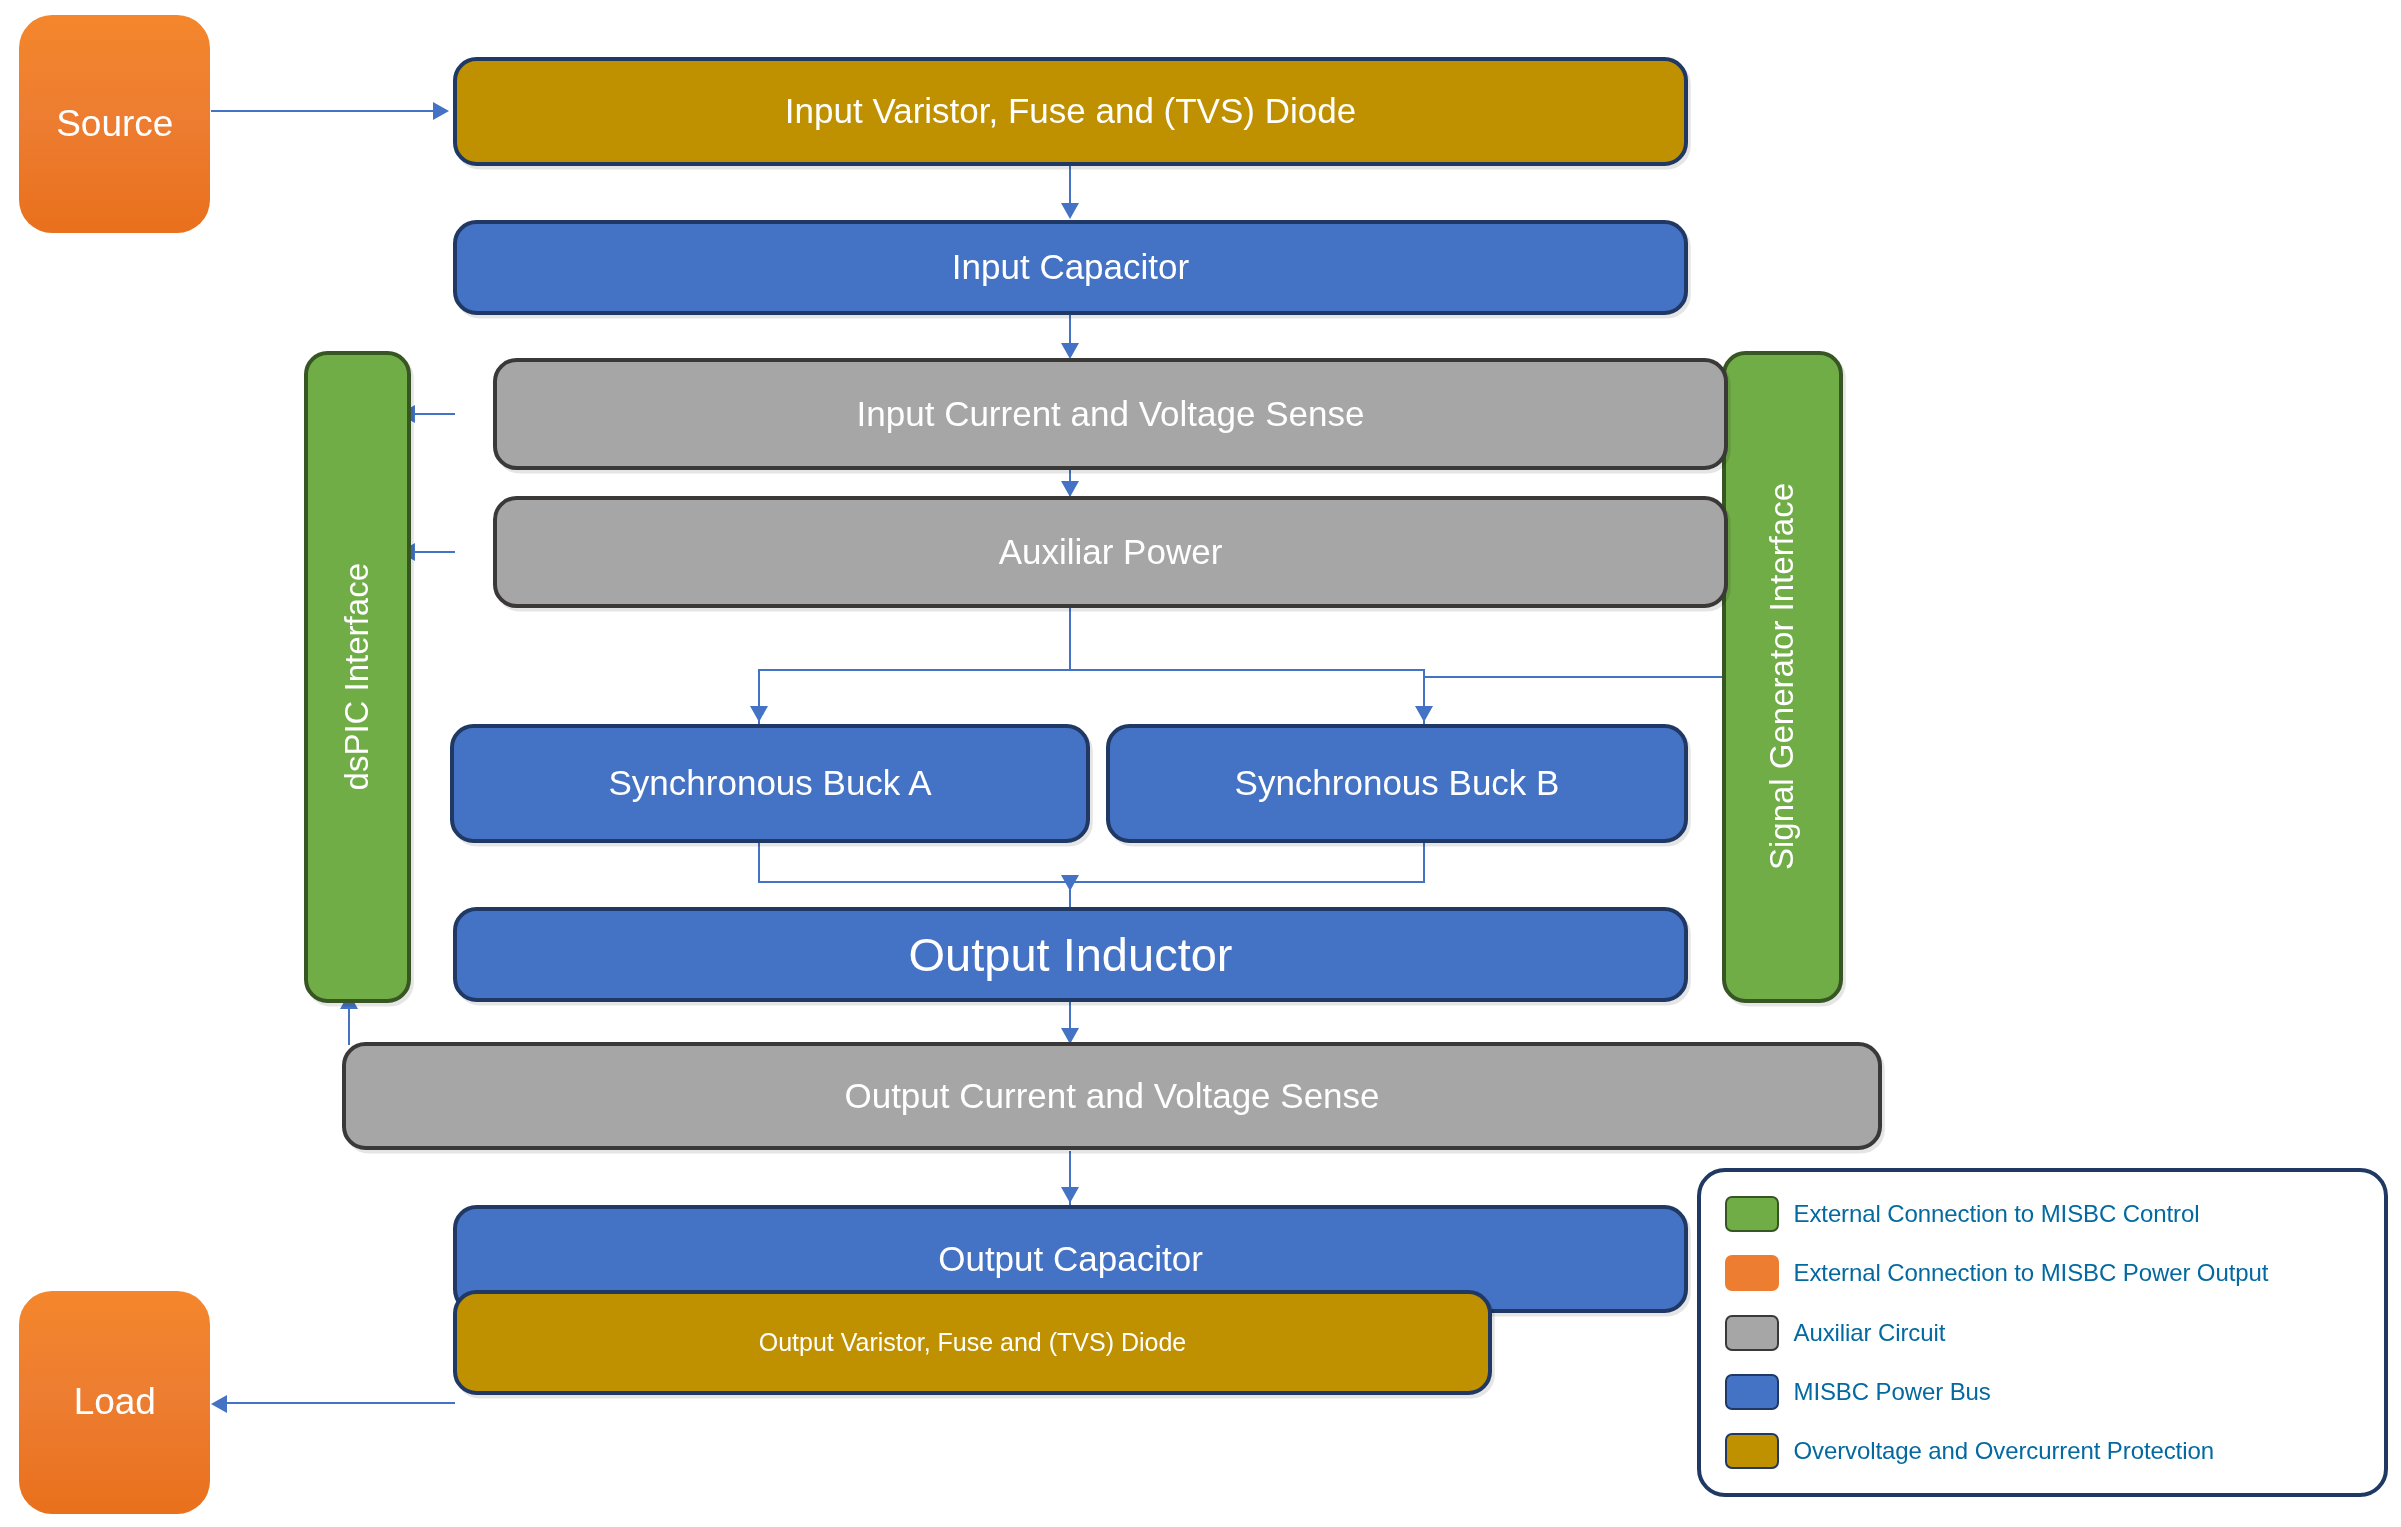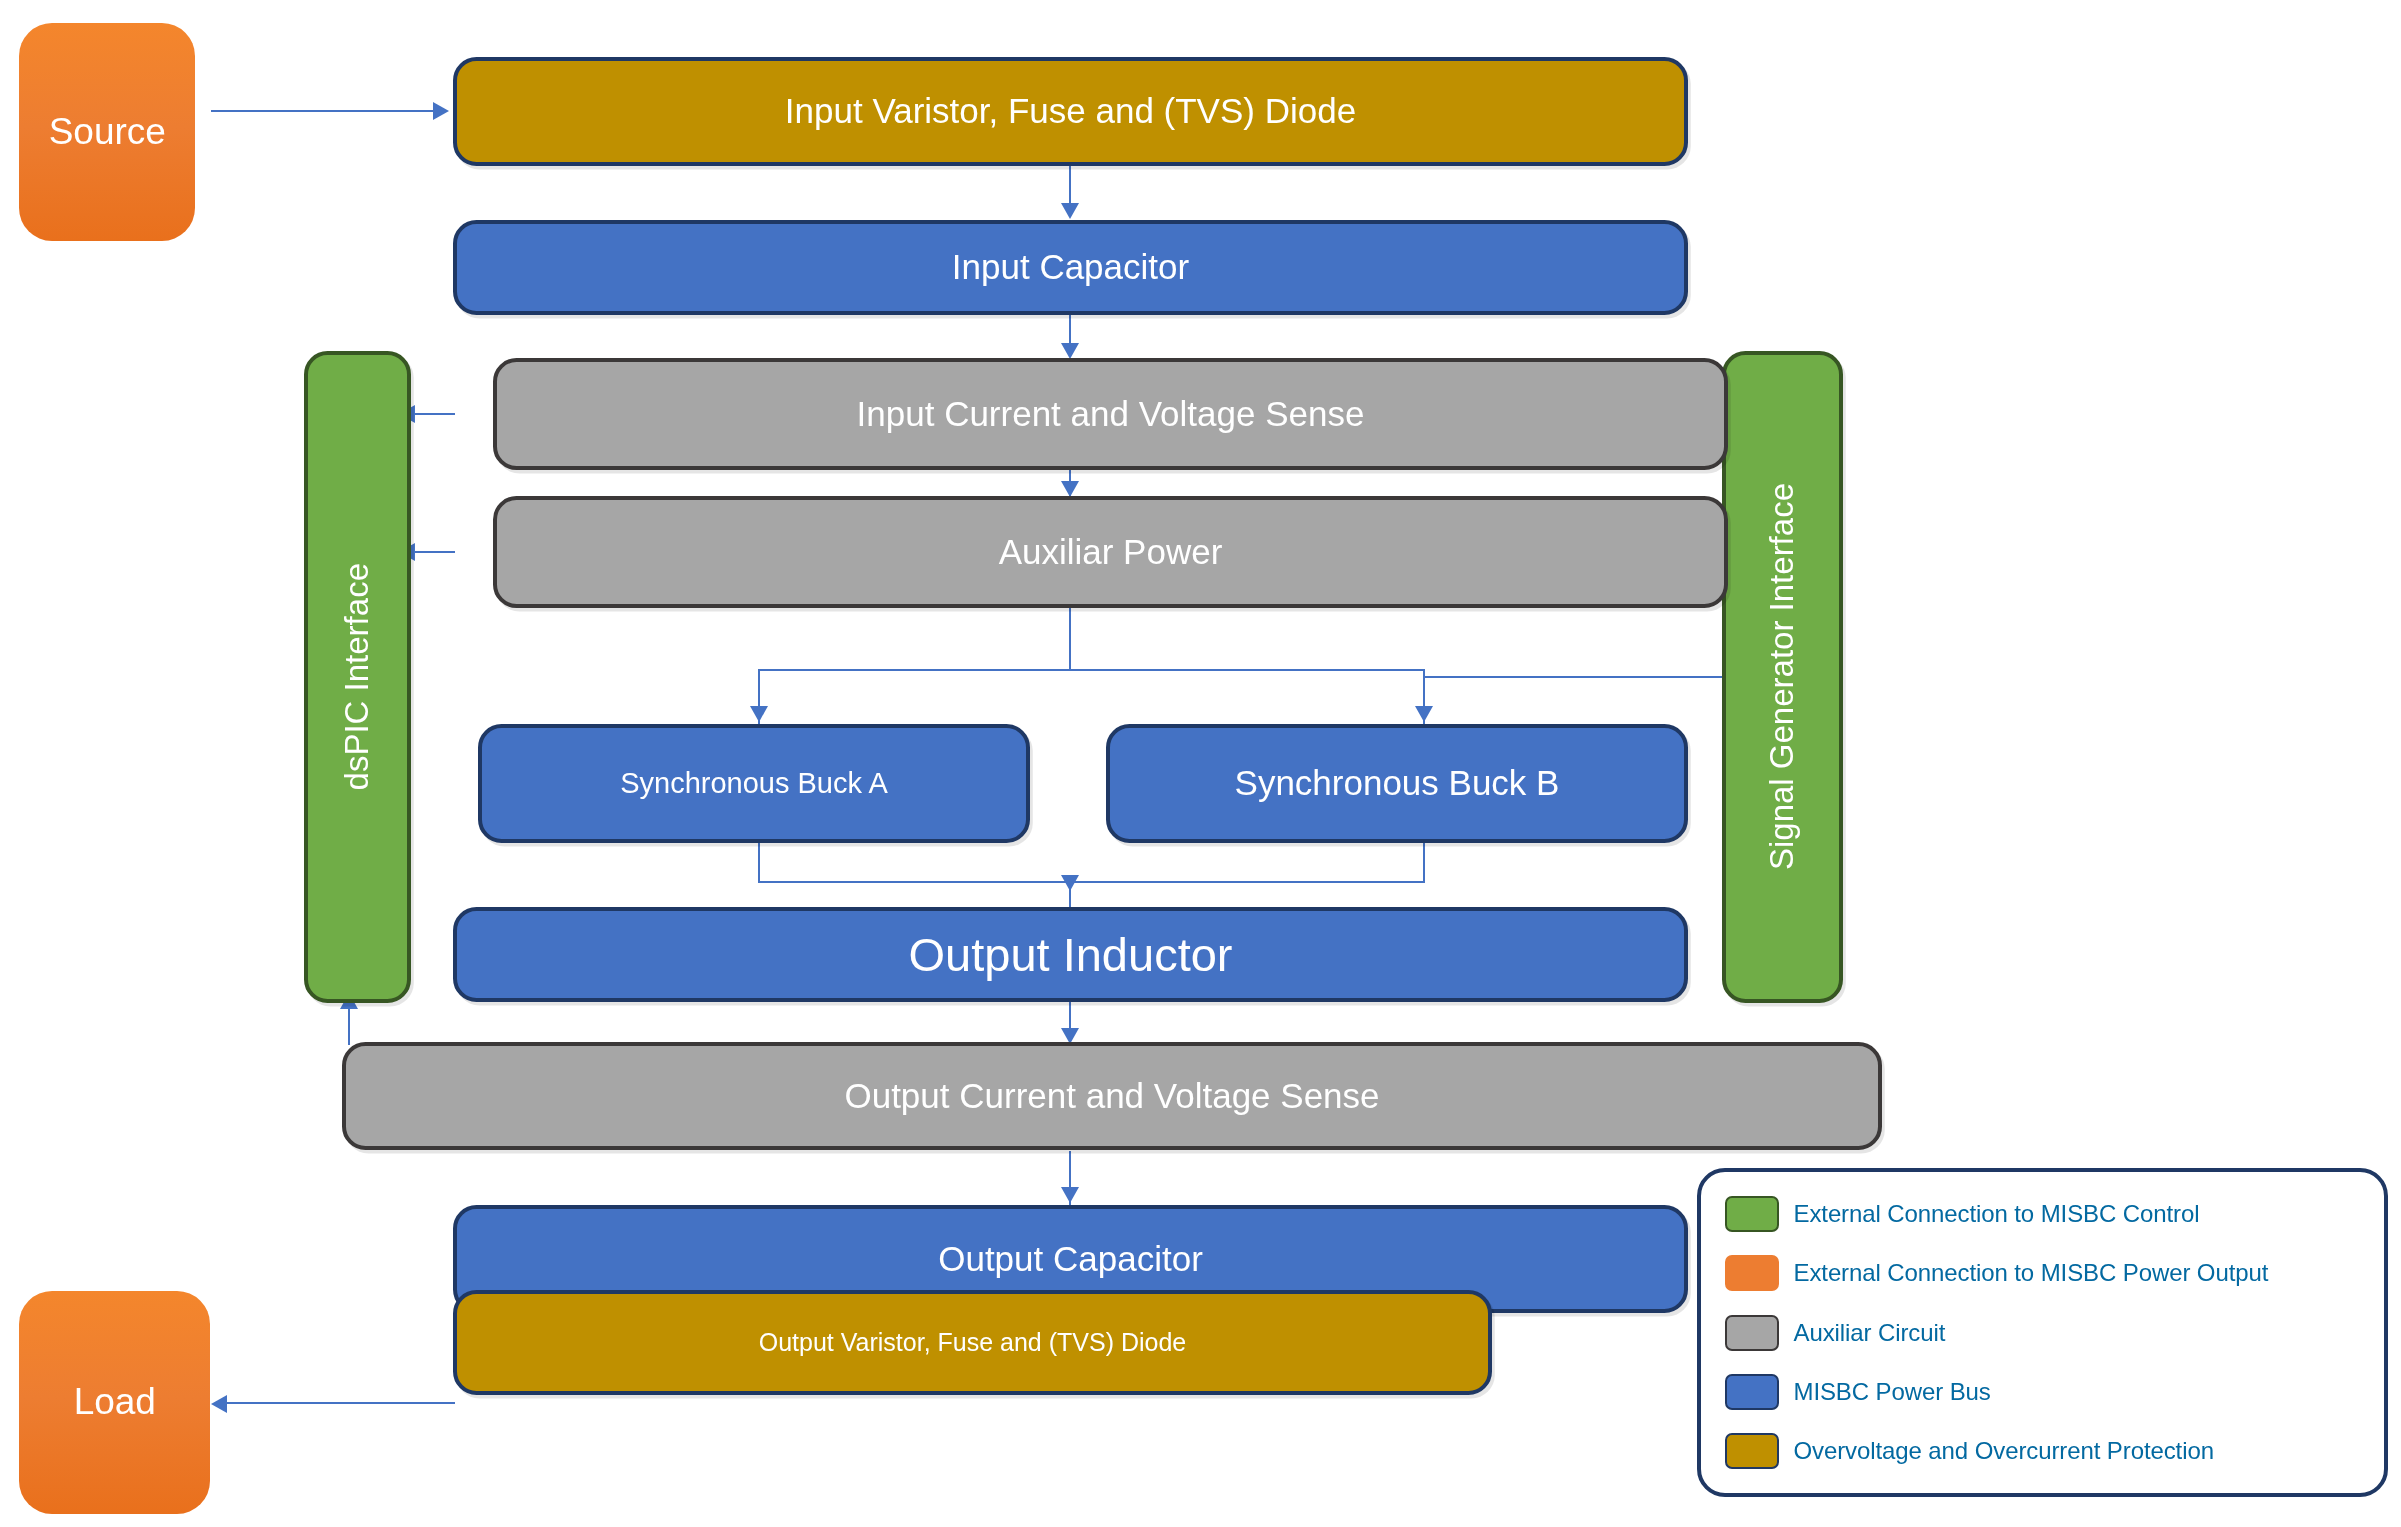--- a/index.html
+++ b/index.html
@@ -190,21 +190,21 @@
 
   <div class="ln ln-v" style="left:1069px; top:1151px; height:54px;"></div>
   <div class="arw arw-d" style="left:1061px; top:1187px;"></div>
 
   <div class="ln ln-v" style="left:1069px; top:1313px; height:40px;"></div>
   <div class="arw arw-d" style="left:1061px; top:1333px;"></div>
 
   <div class="ln ln-h" style="left:227px; top:1402px; width:228px;"></div>
   <div class="arw arw-l" style="left:211px; top:1395px;"></div>
 
-  <div class="blk k-orange" style="left:19.3px; top:15px; width:176px; height:218px; font-size:37px;margin-top:8px;">
+  <div class="blk k-orange" style="left:19.3px; top:15px; width:191px; height:218px; font-size:37px;">
     <span class="blk-lbl">Source</span>
   </div>
 
   <div class="blk k-orange" style="left:19.3px; top:1291px; width:191px; height:223px; font-size:37px;">
     <span class="blk-lbl">Load</span>
   </div>
 
   <div class="blk k-green vert" style="left:304px; top:351px; width:107px; height:652px; font-size:33px;">
     <span class="blk-lbl">dsPIC Interface</span>
   </div>
@@ -222,21 +222,21 @@
   </div>
 
   <div class="blk k-gray" style="left:453px; top:358px; width:1235px; height:112px; font-size:35px;">
     <span class="blk-lbl">Input Current and Voltage Sense</span>
   </div>
 
   <div class="blk k-gray" style="left:453px; top:496px; width:1235px; height:112px; font-size:35px;">
     <span class="blk-lbl">Auxiliar Power</span>
   </div>
 
-  <div class="blk k-blue" style="left:478px; top:724px; width:552px; height:119px; font-size:29px;">
+  <div class="blk k-blue" style="left:450px; top:724px; width:640px; height:119px; font-size:35px;">
     <span class="blk-lbl">Synchronous Buck A</span>
   </div>
 
   <div class="blk k-blue" style="left:1106px; top:724px; width:582px; height:119px; font-size:35px;">
     <span class="blk-lbl">Synchronous Buck B</span>
   </div>
 
   <div class="blk k-blue" style="left:453px; top:907px; width:1235px; height:95px; font-size:47px;">
     <span class="blk-lbl">Output Inductor</span>
   </div>

